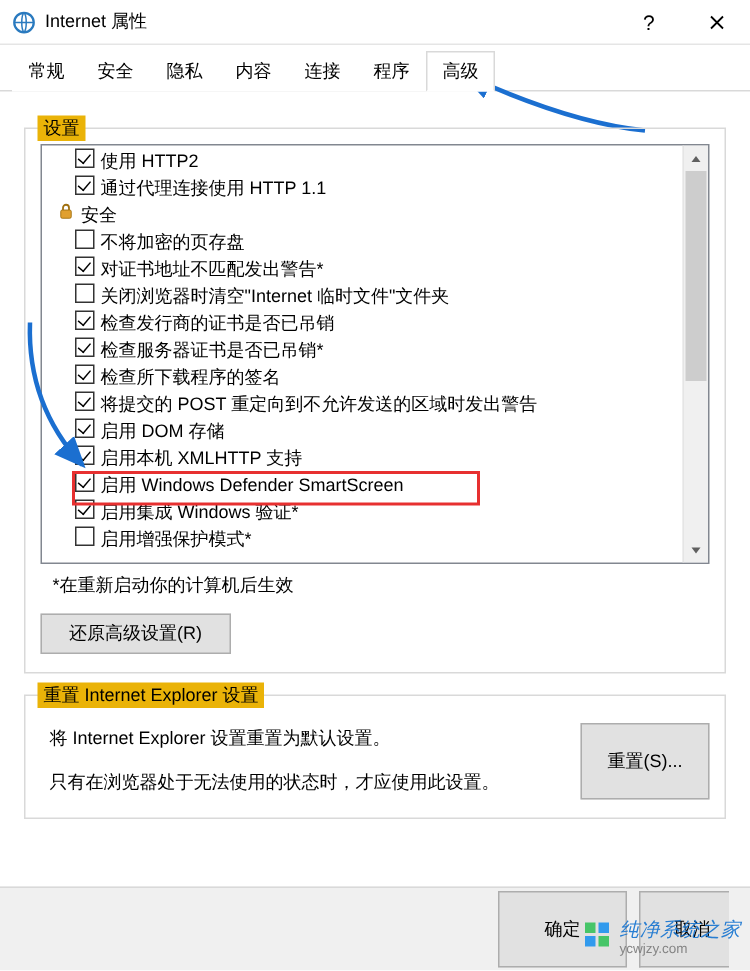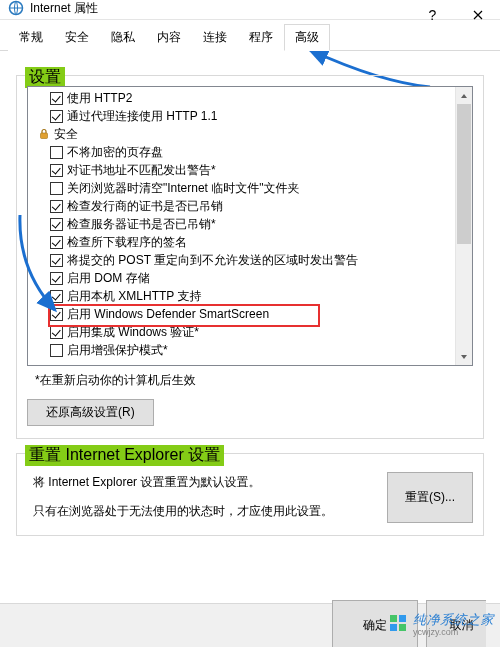--- a/index.html
+++ b/index.html
@@ -1,50 +1,50 @@
 <!DOCTYPE html>
 <html><head>
 <meta charset="utf-8">
 <style>
   * { box-sizing: border-box; margin: 0; padding: 0; }
   body { font-family: "Microsoft YaHei", "Segoe UI", Tahoma, sans-serif; font-size: 12px; background: #fff; width: 500px; height: 647px; overflow: hidden; position: relative; }
-  .titlebar { display: flex; height: 20px; background: #fff; padding: 0 0 0 8px; border-bottom: 1px solid #e5e5e5; }
+  .titlebar { display: flex; align-items: center; height: 30px; background: #fff; padding: 0 0 0 8px; border-bottom: 1px solid #e5e5e5; }
   .titlebar-icon { width: 16px; height: 16px; margin-right: 6px; }
   .titlebar-icon svg { width: 100%; height: 100%; }
   .titlebar-title { flex: 1; font-size: 12px; color: #000; }
   .titlebar-btn { width: 45px; height: 30px; display: flex; align-items: center; justify-content: center; color: #000; }
   .titlebar-btn svg { width: 10px; height: 10px; }
   .tabs { display: flex; padding: 3px 8px 0 8px; background: #fff; position: relative; border-bottom: 1px solid #d9d9d9; }
   .tab { padding: 4px 10px; font-size: 12px; color: #000; background: #fff; border: 1px solid transparent; border-bottom: none; position: relative; top: 1px; cursor: default; }
   .tab.active { border-color: #d9d9d9; background: #fff; z-index: 2; border-bottom: 1px solid #fff; }
   .content { padding: 10px 16px 0 16px; }
   .group { border: 1px solid #d9d9d9; padding: 10px 10px 12px 10px; margin-top: 14px; position: relative; }
-  .group-label { position: absolute; top: -9px; left: 8px; background: #84cc16; padding: 0 4px; font-size: 16px; color: #000; }
+  .group-label { position: absolute; top: -9px; left: 8px; background: #eab308; padding: 0 4px; font-size: 12px; color: #000; }
   .treebox { border: 1px solid #828790; height: 280px; overflow: hidden; position: relative; background: #fff; }
   .tree-inner { padding: 2px 2px; }
-  .tree-row { display: flex; align-items: center; height: 18px; padding-left: 20px; font-size: 12px; color: #000; white-space: nowrap; }
+  .tree-row { display: flex; height: 18px; padding-left: 20px; font-size: 12px; color: #000; white-space: nowrap; }
   .tree-row.section { padding-left: 8px; }
   .tree-row .chk { width: 13px; height: 13px; border: 1px solid #333; margin-right: 4px; display: inline-flex; align-items: center; justify-content: center; background: #fff; flex-shrink: 0; }
   .tree-row .chk.checked::after { content: ""; width: 7px; height: 4px; border-left: 1.5px solid #000; border-bottom: 1.5px solid #000; transform: rotate(-50deg) translate(0,-1px); }
   .lock-icon { width: 12px; height: 12px; margin-right: 4px; flex-shrink: 0; }
   .highlighted-row { position: relative; }
   .highlighted-row::after { content: ""; position: absolute; left: 18px; top: -1px; width: 268px; height: 19px; border: 2px solid #e73030; pointer-events: none; }
   .scrollbar { position: absolute; right: 0; top: 0; bottom: 0; width: 17px; background: #f0f0f0; border-left: 1px solid #e5e5e5; }
   .scroll-thumb { position: absolute; left: 1px; right: 1px; top: 17px; height: 140px; background: #cdcdcd; }
   .scroll-btn { position: absolute; left: 0; right: 0; height: 17px; display:flex; align-items:center; justify-content:center; }
   .scroll-btn.top { top: 0; } .scroll-btn.bottom { bottom: 0; }
   .scroll-btn svg { width: 8px; height: 8px; }
   .note { font-size: 12px; color: #000; margin: 6px 0 10px 8px; }
   .btn-row { display: flex; margin-top: 2px; }
   .btn { border: 1px solid #adadad; background: #e1e1e1; padding: 4px 18px; font-size: 12px; color: #000; min-width: 110px; text-align: center; }
   .btn.small { min-width: 86px; padding: 16px 14px; }
   .reset-row { display: flex; align-items: flex-start; margin-top: 8px; }
   .reset-text { flex: 1; font-size: 12px; color: #000; padding-top: 2px; padding-left: 6px; }
   .reset-text .r1 { margin-bottom: 12px; }
-  .bottom-bar { position: absolute; left: 0; right: 0; bottom: 0; height: 44px; background: #f0f0f0; border-top: 1px solid #d9d9d9; display: flex; align-items: center; justify-content: flex-end; padding: 0 14px; gap: 8px; }
+  .bottom-bar { position: absolute; left: 0; right: 0; bottom: 0; height: 56px; background: #f0f0f0; border-top: 1px solid #d9d9d9; display: flex; align-items: center; justify-content: flex-end; padding: 0 14px; gap: 8px; }
   .watermark { position: absolute; right: 6px; bottom: 10px; display: flex; align-items: center; gap: 4px; opacity: 0.9; pointer-events: none; }
   .watermark .wm-icon { width: 20px; height: 20px; }
   .watermark .wm-text { font-size: 13px; color: #1473d0; font-weight: 500; letter-spacing: 0.5px; font-style: italic; }
   .watermark .wm-sub { font-size: 9px; color: #7a7a7a; margin-top: -2px; }
   .arrow { position: absolute; pointer-events: none; }
 </style>
 </head>
 <body>
 
 <div class="titlebar">

